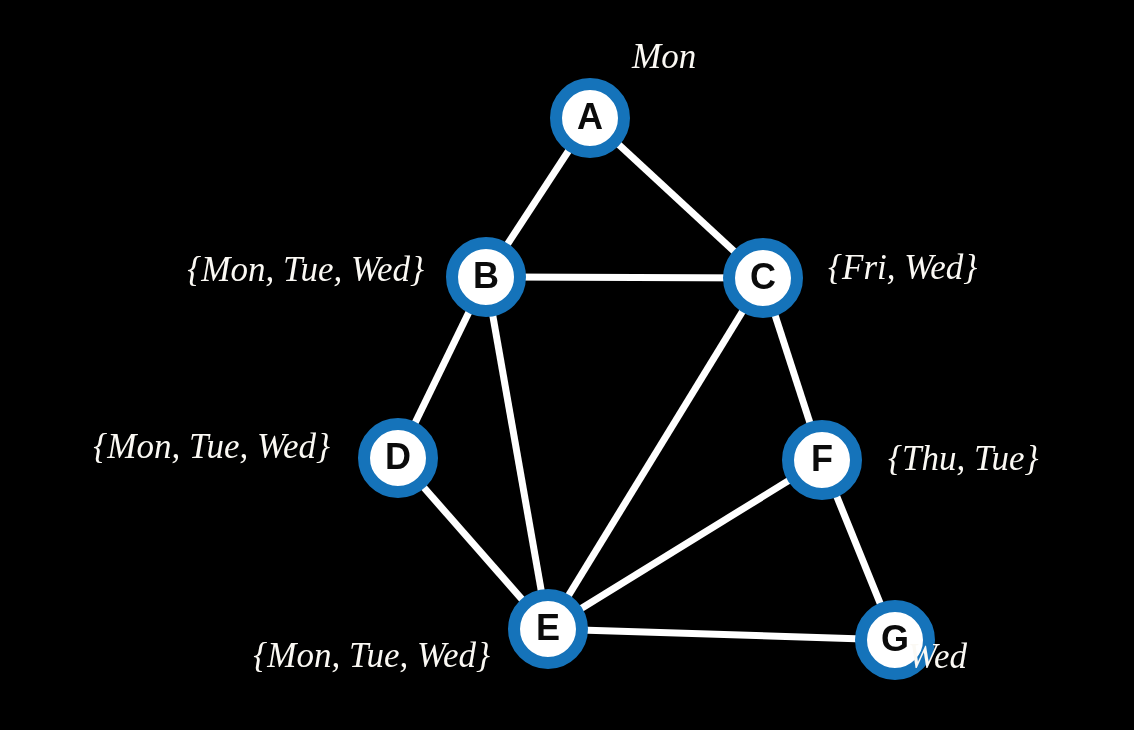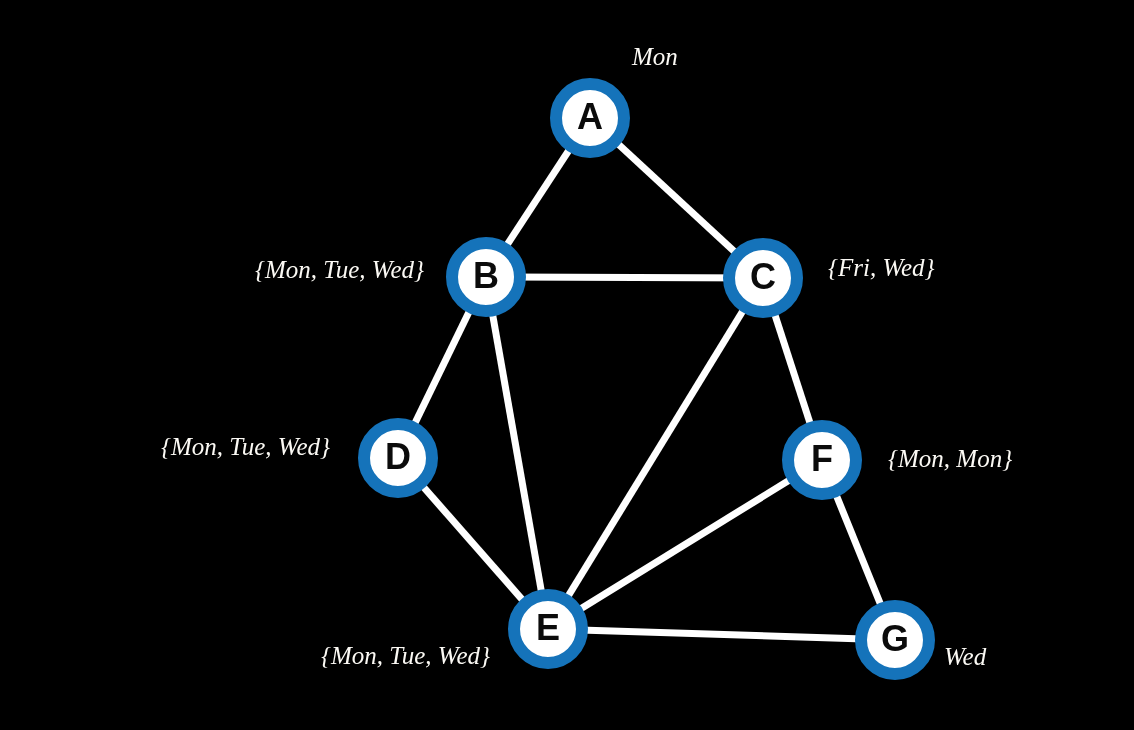--- a/index.html
+++ b/index.html
@@ -40,21 +40,21 @@
     font-size: 36px;
     line-height: 1;
     color: #0b0b0b;
     transform: translateY(-1px);
   }
   .node-label {
     position: absolute;
     white-space: nowrap;
     font-family: "Liberation Serif", serif;
     font-style: italic;
-    font-size: 25px;
+    font-size: 35px;
     color: #fbf9f4;
     transform: translateY(-50%);
   }
 </style>
 </head>
 <body>
 
 <div class="stage">
   <svg class="edge-layer" viewBox="0 0 1134 730" width="1134" height="730">
       <line x1="590" y1="118" x2="486" y2="277" stroke="#ffffff" stroke-width="7"></line>
@@ -86,18 +86,18 @@
       <span class="node-letter">D</span>
     </div>
     <div class="node-label" style="top: 447px; right: 804px;">{Mon, Tue, Wed}</div>
     <div class="node" style="left: 508px; top: 589px;">
       <span class="node-letter">E</span>
     </div>
     <div class="node-label" style="top: 656px; right: 644px;">{Mon, Tue, Wed}</div>
     <div class="node" style="left: 782px; top: 420px;">
       <span class="node-letter">F</span>
     </div>
-    <div class="node-label" style="top: 459px; left: 888px;">{Mon, Mon}</div>
+    <div class="node-label" style="top: 459px; left: 888px;">{Thu, Tue}</div>
     <div class="node" style="left: 855px; top: 600px;">
       <span class="node-letter">G</span>
     </div>
-    <div class="node-label" style="top: 657px; left: 944px;">Wed</div>
+    <div class="node-label" style="top: 657px; left: 908px;">Wed</div>
   </div>
 
 </body></html>

